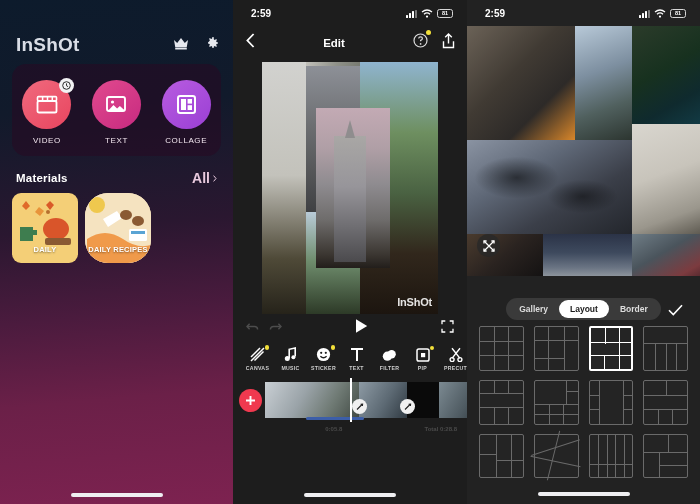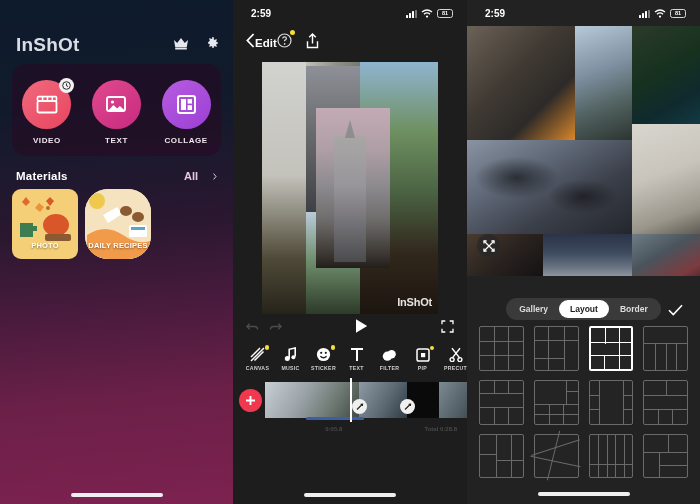--- a/index.html
+++ b/index.html
@@ -24,26 +24,26 @@
   .create-card {
     margin:8px 12px 0 12px; height:92px; border-radius:14px;
     background:rgba(40,10,34,.55);
     display:flex; align-items:center; justify-content:space-around; padding-top:4px;
   }
   .cc-item { display:flex; flex-direction:column; align-items:center; gap:7px; position:relative; }
   .cc-circle { width:49px; height:49px; border-radius:50%; display:flex; align-items:center; justify-content:center; position:relative; }
   .cc-video { background:linear-gradient(140deg,#f06a7e,#e8455f); }
   .cc-photo { background:linear-gradient(140deg,#e14a8e,#c72a80); }
   .cc-collage{ background:linear-gradient(140deg,#b85ce0,#9a3fd4); }
-  .cc-label { color:#f2e6ef; font-size:8px; font-weight:700; letter-spacing:.6px; }
+  .cc-label { color:#f2e6ef; font-size:8px; font-weight:400; letter-spacing:.6px; }
   .cc-badge { position:absolute; top:-2px; right:-3px; width:15px; height:15px; border-radius:50%;
               background:#f2f2f4; display:flex; align-items:center; justify-content:center; }
 
   .mat-head { display:flex; align-items:center; justify-content:space-between; padding:0 16px; margin-top:14px; }
-  .mat-all { color:#e8c9dd; font-size:11px; font-weight:700; display:flex; gap:15px; align-items:center; }
+  .mat-all { color:#e8c9dd; font-size:14px; font-weight:700; display:flex; gap:3px; align-items:center; }
 
   .mat-row { display:flex; gap:7px; padding:7px 12px 0 12px; }
   .mat-card { width:66px; height:70px; border-radius:9px; position:relative; overflow:hidden; }
   .mat-name { position:absolute; bottom:9px; left:0; right:0; text-align:center;
               color:#fff; font-size:7.5px; font-weight:700; letter-spacing:.2px; text-shadow:0 1px 2px rgba(0,0,0,.45); }
   .m1 { background:#f4cf77; }
   .m2 { background:#5f8a4a; }
   .m3 { background:#f3dfb4;border-radius:23px; }
 
   .homebar { position:absolute; bottom:7px; left:50%; transform:translateX(-50%);
@@ -52,21 +52,21 @@
   
   .p2 { width:234px; height:504px; position:relative; background:#1d1d1d; overflow:hidden; }
   .status { height:26px; display:flex; align-items:center; justify-content:space-between; padding:0 14px 0 18px;
             color:#fff; font-size:10px; font-weight:600; }
   .status-right { display:flex; gap:4px; align-items:flex-end; }
   .batt { border:1px solid #d6d6d6; border-radius:2.5px; width:16px; height:8.5px; display:flex; align-items:center; justify-content:center; }
   .batt span { font-size:5.5px; color:#fff; font-weight:700; }
   .sigbar { display:flex; align-items:flex-end; gap:1px; height:8px; }
   .sigbar i { width:2px; background:#fff; border-radius:.5px; display:block; }
 
-  .p2-head { height:36px; display:flex; align-items:center; justify-content:flex-start; padding:0 12px 3px 13px; }
+  .p2-head { height:36px; display:flex; align-items:center; justify-content:space-between; padding:0 12px 3px 13px; }
   .p2-title { color:#fff; font-size:11.5px; font-weight:600; }
   .p2-head-right { display:flex; gap:14px; align-items:center; position:relative; }
   .dotY { position:absolute; width:5px; height:5px; border-radius:50%; background:#f2e03a; top:-3px; right:24px; }
 
   .preview { height:252px; background:#1d1d1d; display:flex; align-items:center; justify-content:center; position:relative; overflow:hidden; }
   .pv-canvas { width:176px; height:252px; position:relative; overflow:hidden;
                background:linear-gradient(100deg,#d8d8d6 0%,#cfcdc7 16%, #8f9189 34%, #5e6258 56%, #3f4438 76%, #2c2f26 100%); }
   .pv-img { position:absolute; }
   .pv-a { left:0; top:0; width:44px; height:252px; background:linear-gradient(180deg,#d2d2cf,#c3c2bb 45%,#4f4a38 78%,#26231a); }
   .pv-b { left:44px; top:4px; width:54px; height:146px; background:linear-gradient(180deg,#8d9097,#6d6f72 40%,#57585a 70%,#3f4043); }
@@ -220,21 +220,21 @@
         <svg width="66" height="70" viewBox="0 0 66 70">
           <path d="M14 8l4 5-4 4-4-4z" fill="#e06a2a"></path>
             <path d="M27 14l5 4-4 5-5-4z" fill="#e8943a"></path>
           <path d="M38 8l4 4-4 5-4-5z" fill="#d95a28"></path>
           <ellipse cx="44" cy="36" rx="13" ry="11" fill="#d9552a"></ellipse>
           <rect x="33" y="45" width="26" height="7" rx="2" fill="#8a5a33"></rect>
           <path d="M8 34h13v14H8z" fill="#3e7d4f"></path>
             <path d="M21 37h4v5h-4z" fill="#3e7d4f"></path>
           <circle cx="36" cy="19" r="2" fill="#b5702f"></circle>
         </svg>
-        <div class="mat-name">PHOTO</div>
+        <div class="mat-name">DAILY</div>
       </div>
       <div class="mat-card m3">
         <svg width="66" height="70" viewBox="0 0 66 70">
           <rect x="0" y="0" width="66" height="70" fill="#f5e3c0"></rect>
           <circle cx="12" cy="12" r="8" fill="#efc84e"></circle>
           <path d="M18 26l14-8 5 7-14 9z" fill="#fff"></path>
           <ellipse cx="41" cy="22" rx="6" ry="5" fill="#8a5a33"></ellipse>
           <ellipse cx="53" cy="28" rx="6" ry="5" fill="#8a5a33"></ellipse>
           <path d="M2 46q18-12 36 0 14 10 28 6v18H2z" fill="#f09a4a"></path>
           <rect x="44" y="36" width="18" height="12" rx="1.5" fill="#fff"></rect>

